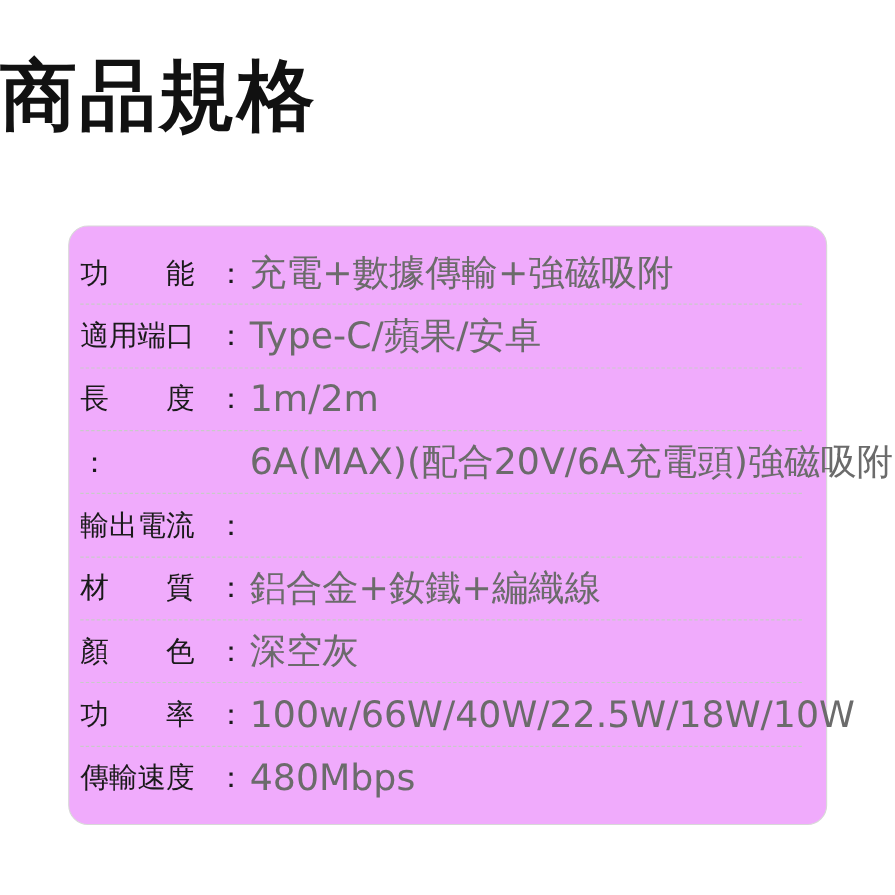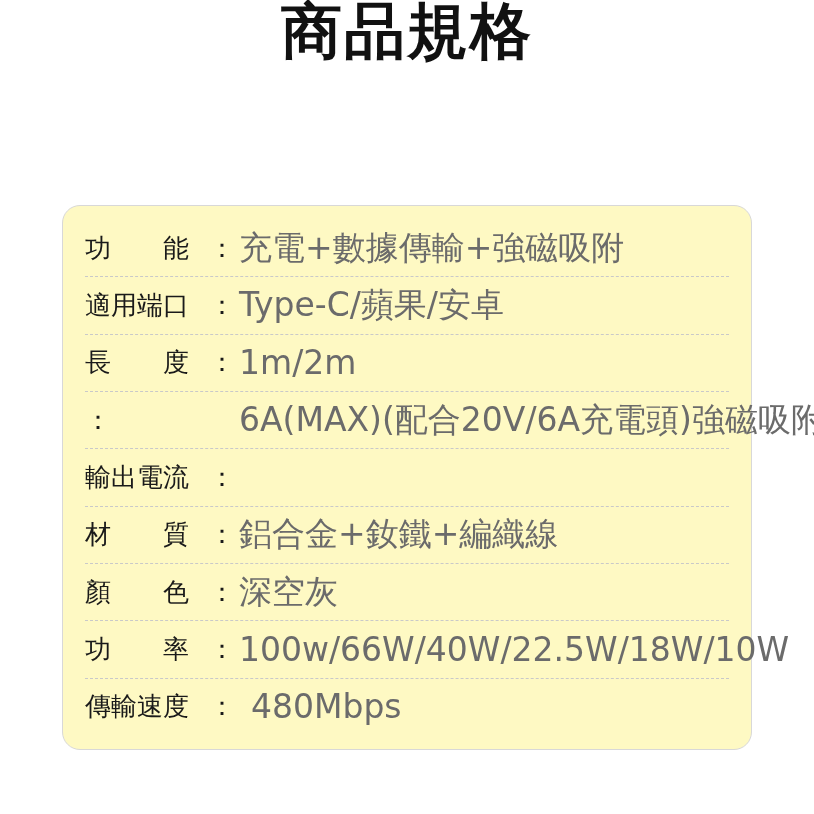--- a/index.html
+++ b/index.html
@@ -14,56 +14,56 @@
     overflow: hidden;
   }
   .page {
     position: relative;
     width: 814px;
     height: 814px;
     background: #ffffff;
     box-sizing: border-box;
   }
   .title {
-    text-align: center;
-    font-size: 61px;
+    text-align: left;
+    font-size: 70px;
     line-height: 1;
     font-weight: 700;
     color: #111111;
     letter-spacing: 2px;
+    padding-top: 52px;
     font-family: "DejaVu Sans", "Liberation Sans", sans-serif;
   }
   .spec-card {
     position: absolute;
     left: 62px;
     top: 205px;
     width: 690px;
     height: 545px;
     border: 1.5px solid #d8d8d8;
     border-radius: 18px;
     box-sizing: border-box;
-    background: #fef9c3;
-    padding: 14px 22px 14px 22px;
+    background: #f0abfc;
+    padding: 14px 22px 14px 10px;
   }
   .spec-list {
     display: flex;
     flex-direction: column;
     height: 100%;
     justify-content: space-between;
   }
   .spec-row {
     display: flex;
     align-items: center;
     flex: 1 1 0;
     border-bottom: 1px dashed #c9c9c9;
     box-sizing: border-box;
   }
   .spec-row:last-child {
     border-bottom: none;
-    gap: 12px;
   }
   .spec-label {
     flex: 0 0 148px;
     font-size: 26px;
     color: #1a1a1a;
     font-family: "DejaVu Sans", "Liberation Sans", sans-serif;
     display: flex;
     justify-content: space-between;
     white-space: nowrap;
   }

